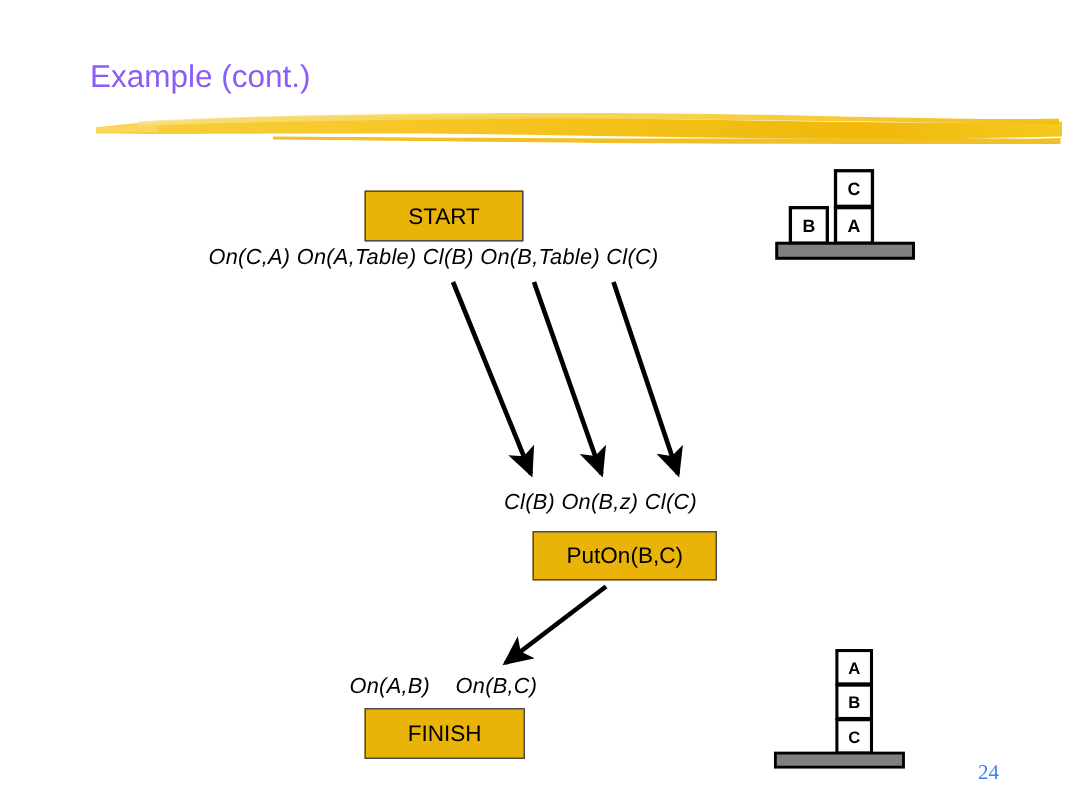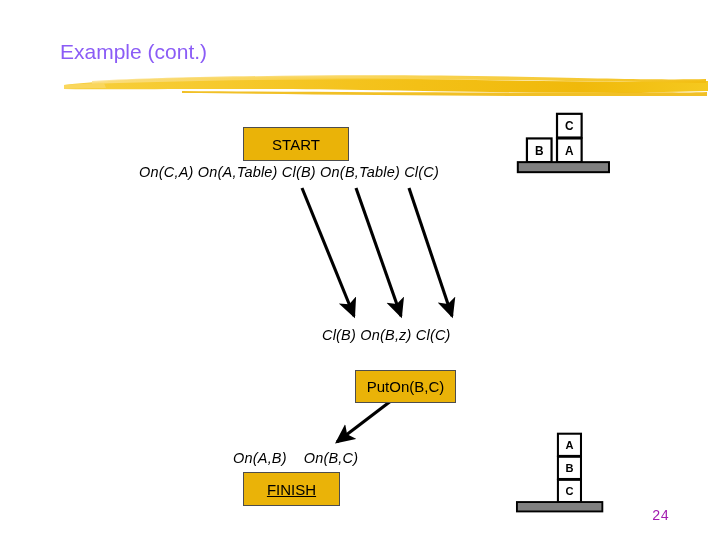--- a/index.html
+++ b/index.html
@@ -55,50 +55,50 @@
     border: 1px solid #4d4d4d;
     background: #eab308;
     display: flex;
     align-items: center;
     justify-content: center;
     color: #000000;
     font-size: 15px;
     font-family: "Liberation Sans", sans-serif;
   }
   #node-start  { left: 243px; top: 127px; width: 106px; height: 34px; }
-  #node-puton  { left: 355px; top: 354px; width: 101px; height: 33px; margin-top: 16px; }
-  #node-finish { left: 243px; top: 472px; width: 97px; height: 34px; text-decoration: underline; }
+  #node-puton  { left: 355px; top: 354px; width: 123px; height: 33px; }
+  #node-finish { left: 243px; top: 472px; width: 107px; height: 34px; }
 
   
   .literals {
     position: absolute;
     font-style: italic;
     font-size: 14.5px;
     color: #000000;
     white-space: pre;
     font-family: "Liberation Sans", sans-serif;
     text-align: center;
   }
   #start-literals  { left: 139px; top: 164px; letter-spacing: .2px; }
-  #middle-literals { left: 322px; top: 327px; letter-spacing: .2px; font-style: italic; }
+  #middle-literals { left: 336px; top: 327px; letter-spacing: .2px; font-style: italic; }
   #finish-literals { left: 233px; top: 450px; letter-spacing: .2px; }
 
   
   .blockworld { position: absolute; }
   #blockworld-start  { left: 510px; top: 112px; width: 115px; height: 62px; }
   #blockworld-goal   { left: 500px; top: 432px; width: 115px; height: 82px; }
 
   
   #page-number {
     position: absolute;
     left: 652px;
     top: 508px;
     font-size: 14px;
-    color: #a21caf;
-    font-family: Liberation Mono, monospace;
+    color: #3b82f6;
+    font-family: Liberation Serif, serif;
   }
 </style>
 </head>
 <body>
 
 <div id="slide">
 
   <div id="slide-title">Example (cont.)</div>
 
   <svg id="brush-stroke" viewBox="0 0 648 28" preserveAspectRatio="none">

